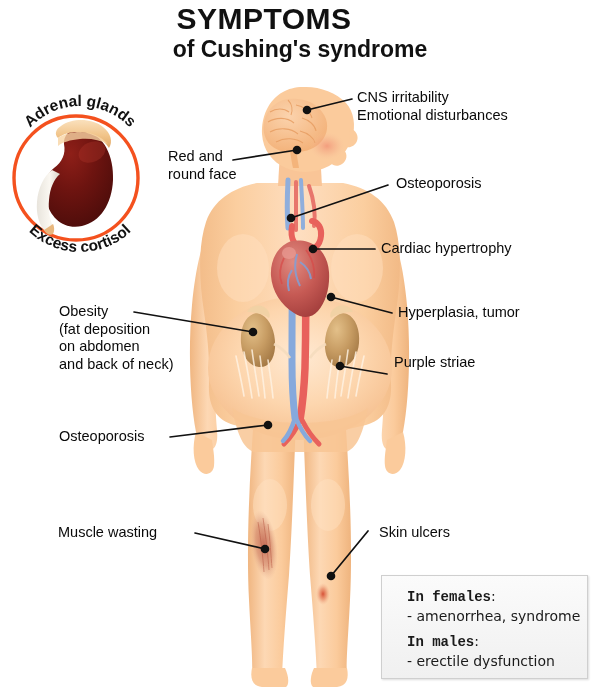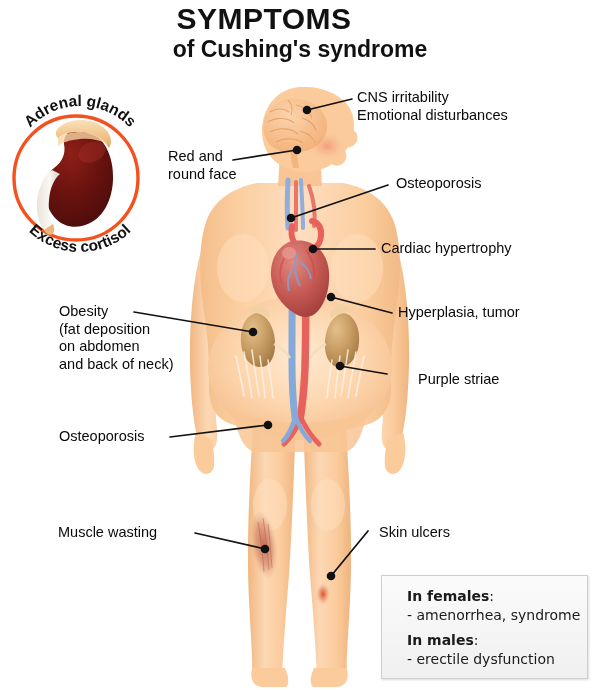--- a/index.html
+++ b/index.html
@@ -36,21 +36,21 @@
   
   .legend{
     position:absolute;left:381px;top:575px;width:207px;height:104px;
     background:linear-gradient(180deg,#fbfbfb 0%,#f0f0f0 100%);
     border:1px solid #cfcfcf;
     box-shadow:1px 1px 2px rgba(0,0,0,.14);
     box-sizing:border-box;padding:11px 0 0 25px;
   }
   .legend .ln{font-size:14px;color:#1a1a1a;line-height:1.33;
     font-family:"DejaVu Sans",sans-serif;}
-  .legend .hd{font-weight:bold;}
+  .legend .hd{font-weight:bold;font-family:Liberation Mono, monospace;}
   .legend .gap{height:7px;}
 </style>
 </head>
 <body>
 
 <div id="stage">
 
   <div class="title-main">SYMPTOMS</div>
   <div class="title-sub">of Cushing's syndrome</div>
 
@@ -332,21 +332,21 @@
 
   <div class="lab l" style="left:168px;top:148px;">Red and
 round face</div>
 
   <div class="lab r" style="left:396px;top:175px;">Osteoporosis</div>
 
   <div class="lab r" style="left:381px;top:240px;">Cardiac hypertrophy</div>
 
   <div class="lab r" style="left:398px;top:304px;">Hyperplasia, tumor</div>
 
-  <div class="lab r" style="left:394px;top:371px;margin-left:24px;">Purple striae</div>
+  <div class="lab r" style="left:394px;top:354px;">Purple striae</div>
 
   <div class="lab l" style="left:59px;top:303px;">Obesity
 (fat deposition
 on abdomen
 and back of neck)</div>
 
   <div class="lab l" style="left:59px;top:428px;">Osteoporosis</div>
 
   <div class="lab l" style="left:58px;top:524px;">Muscle wasting</div>
 

